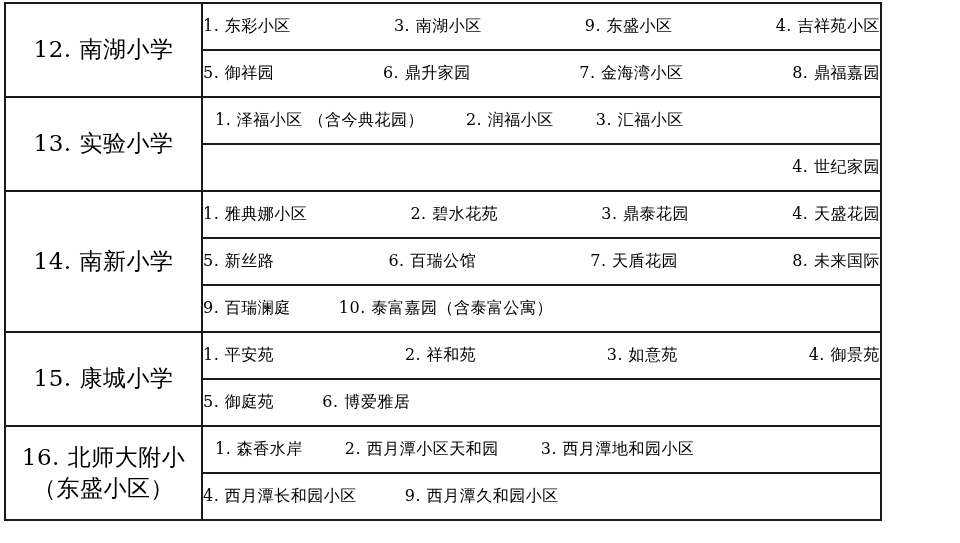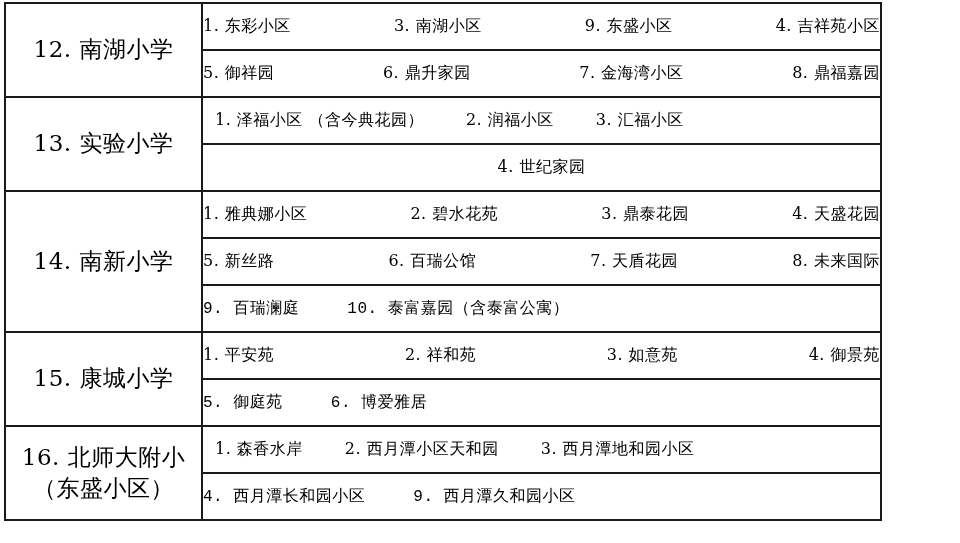--- a/index.html
+++ b/index.html
@@ -51,23 +51,23 @@
     height: 100%;
   }
   .area-item {
     display: inline-block;
   }
   
   .spread-4 .area-item { flex: 0 0 auto; }
   .spread-4 { justify-content: space-between; padding-right: 4px; }
   .spread-3 { justify-content: flex-start; padding-left: 12px; }
   .spread-3 .area-item + .area-item { margin-left: 42px; }
-  .spread-2 { justify-content: flex-start; font-family: Liberation Mono, monospace; }
+  .spread-2 { justify-content: flex-start; }
   .spread-2 .area-item + .area-item { margin-left: 48px; }
-  .spread-1 { justify-content: center; }
+  .spread-1 { justify-content: flex-end; }
 </style>
 </head>
 <body>
 
 <table id="school-table">
   <tbody>
 
     <tr>
       <td class="school-cell" rowspan="2">
         <span class="sub-line">12. 南湖小学</span>

